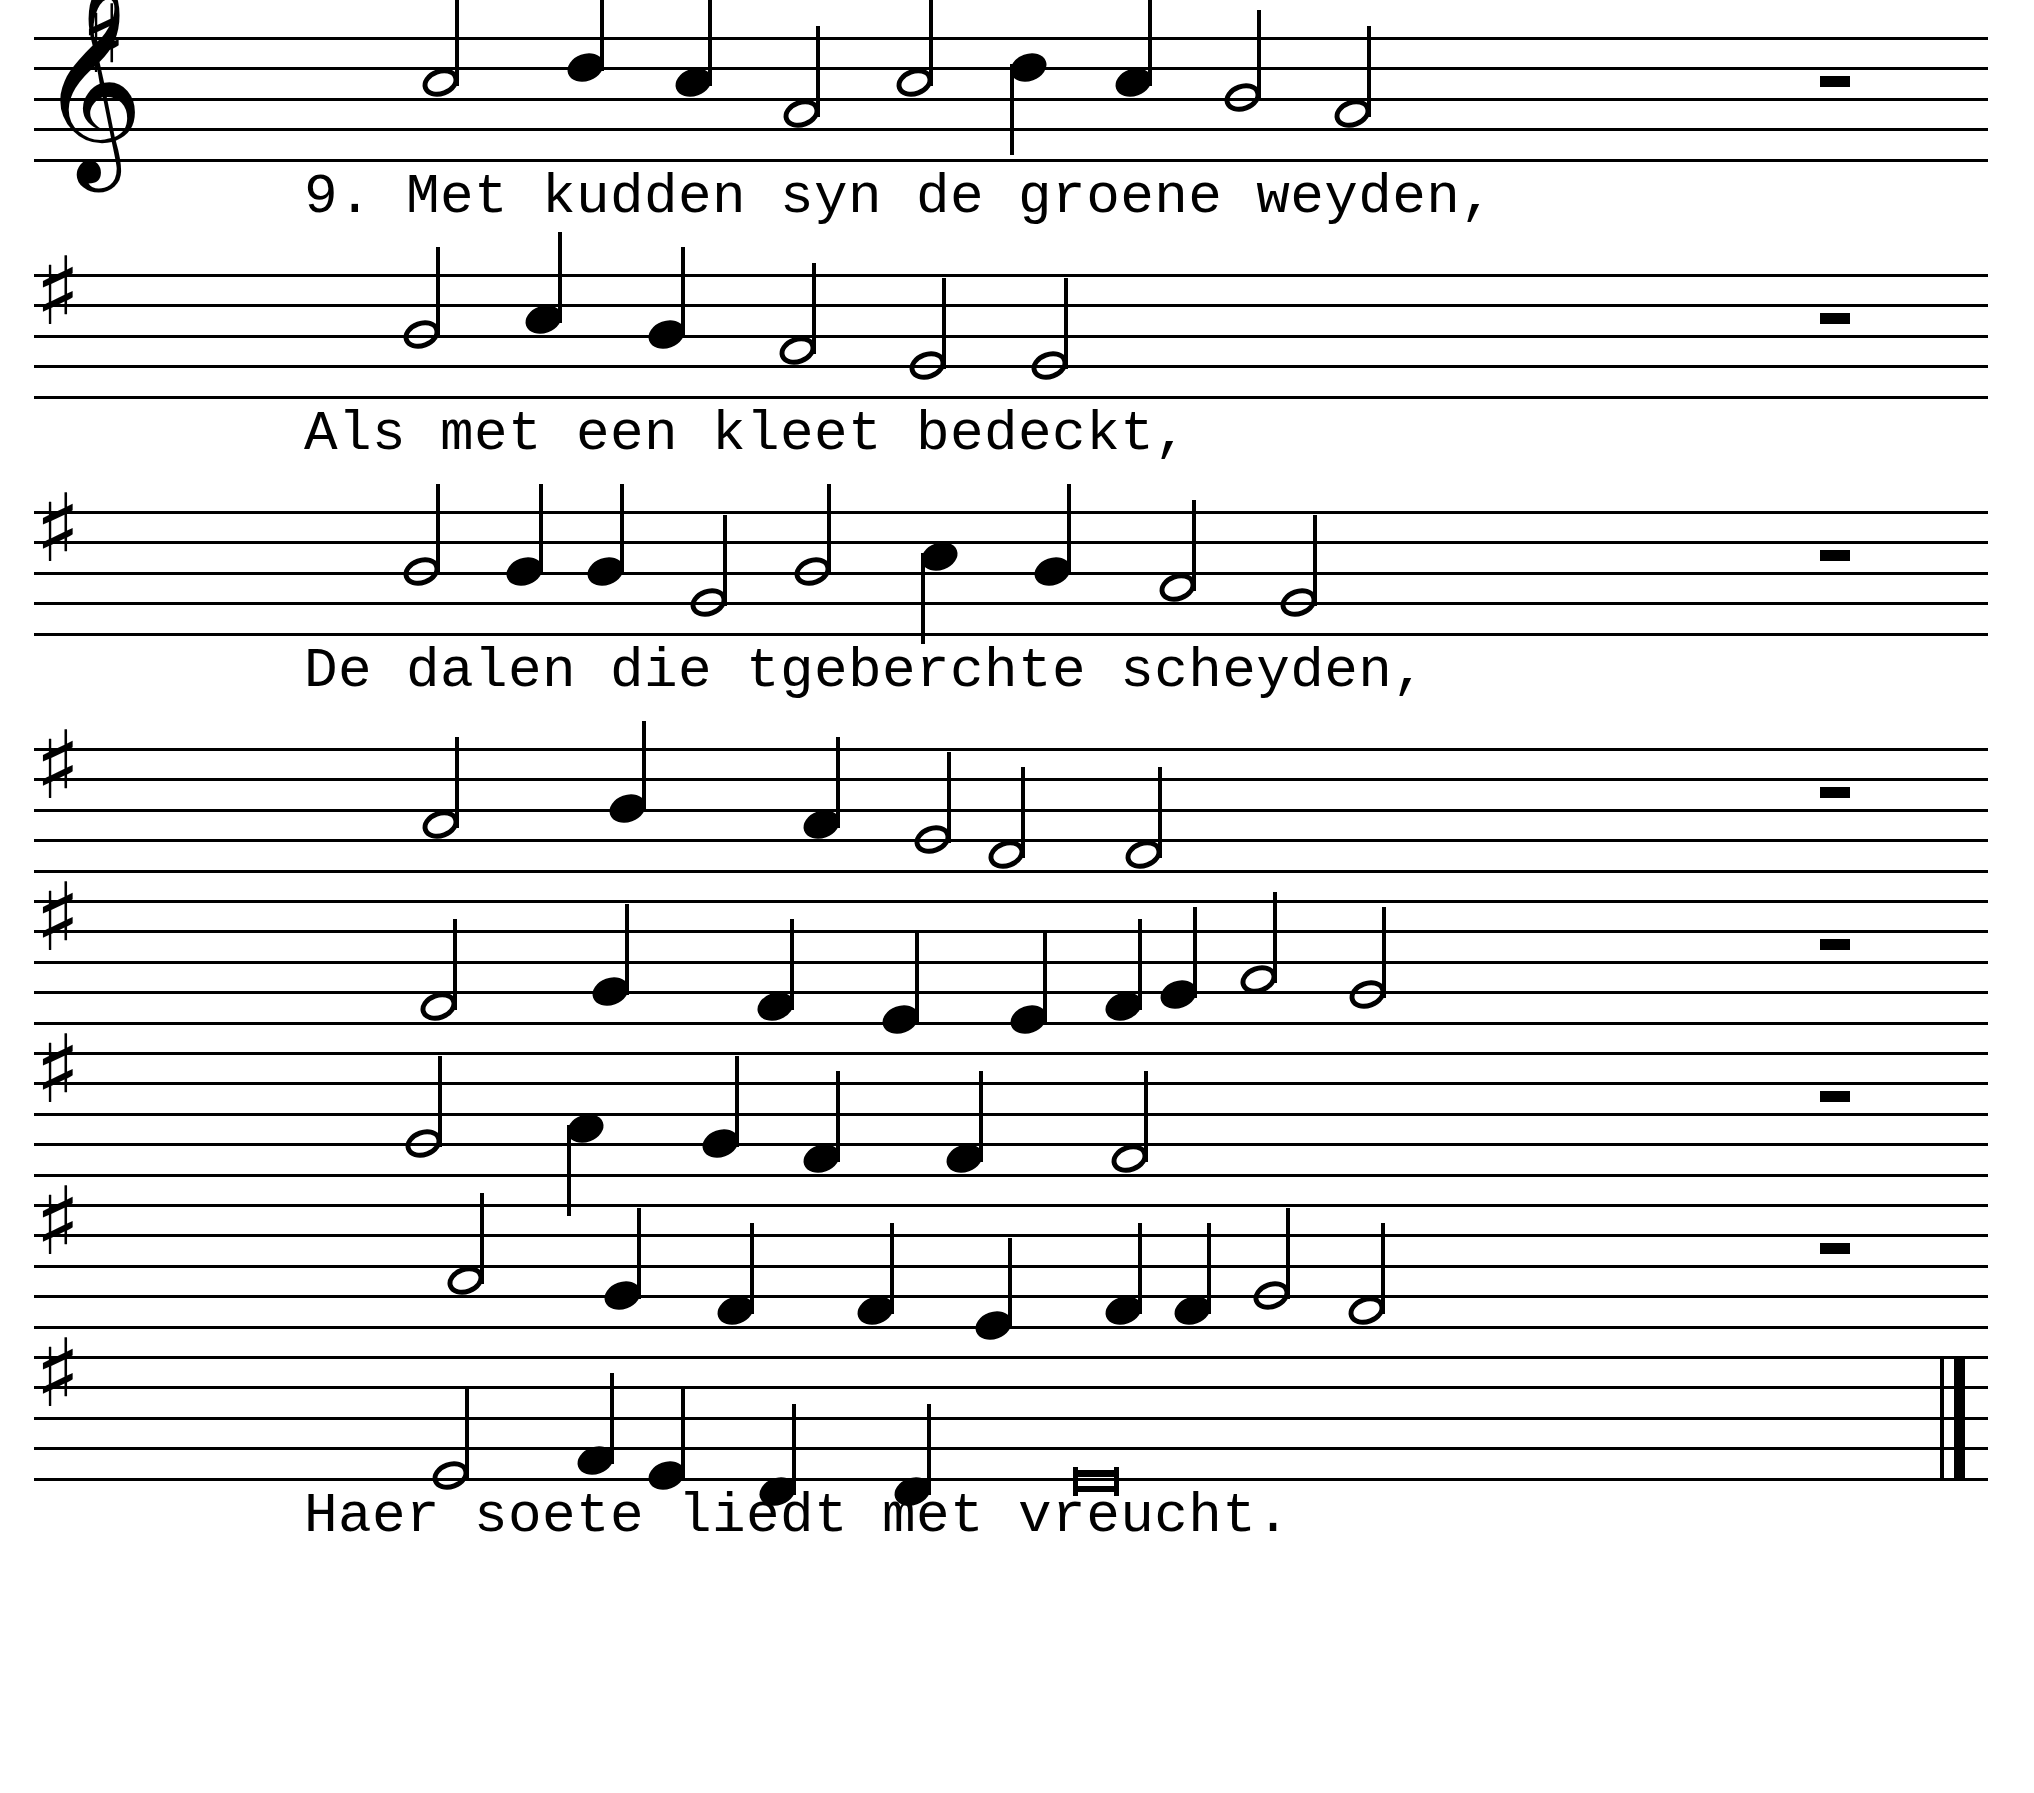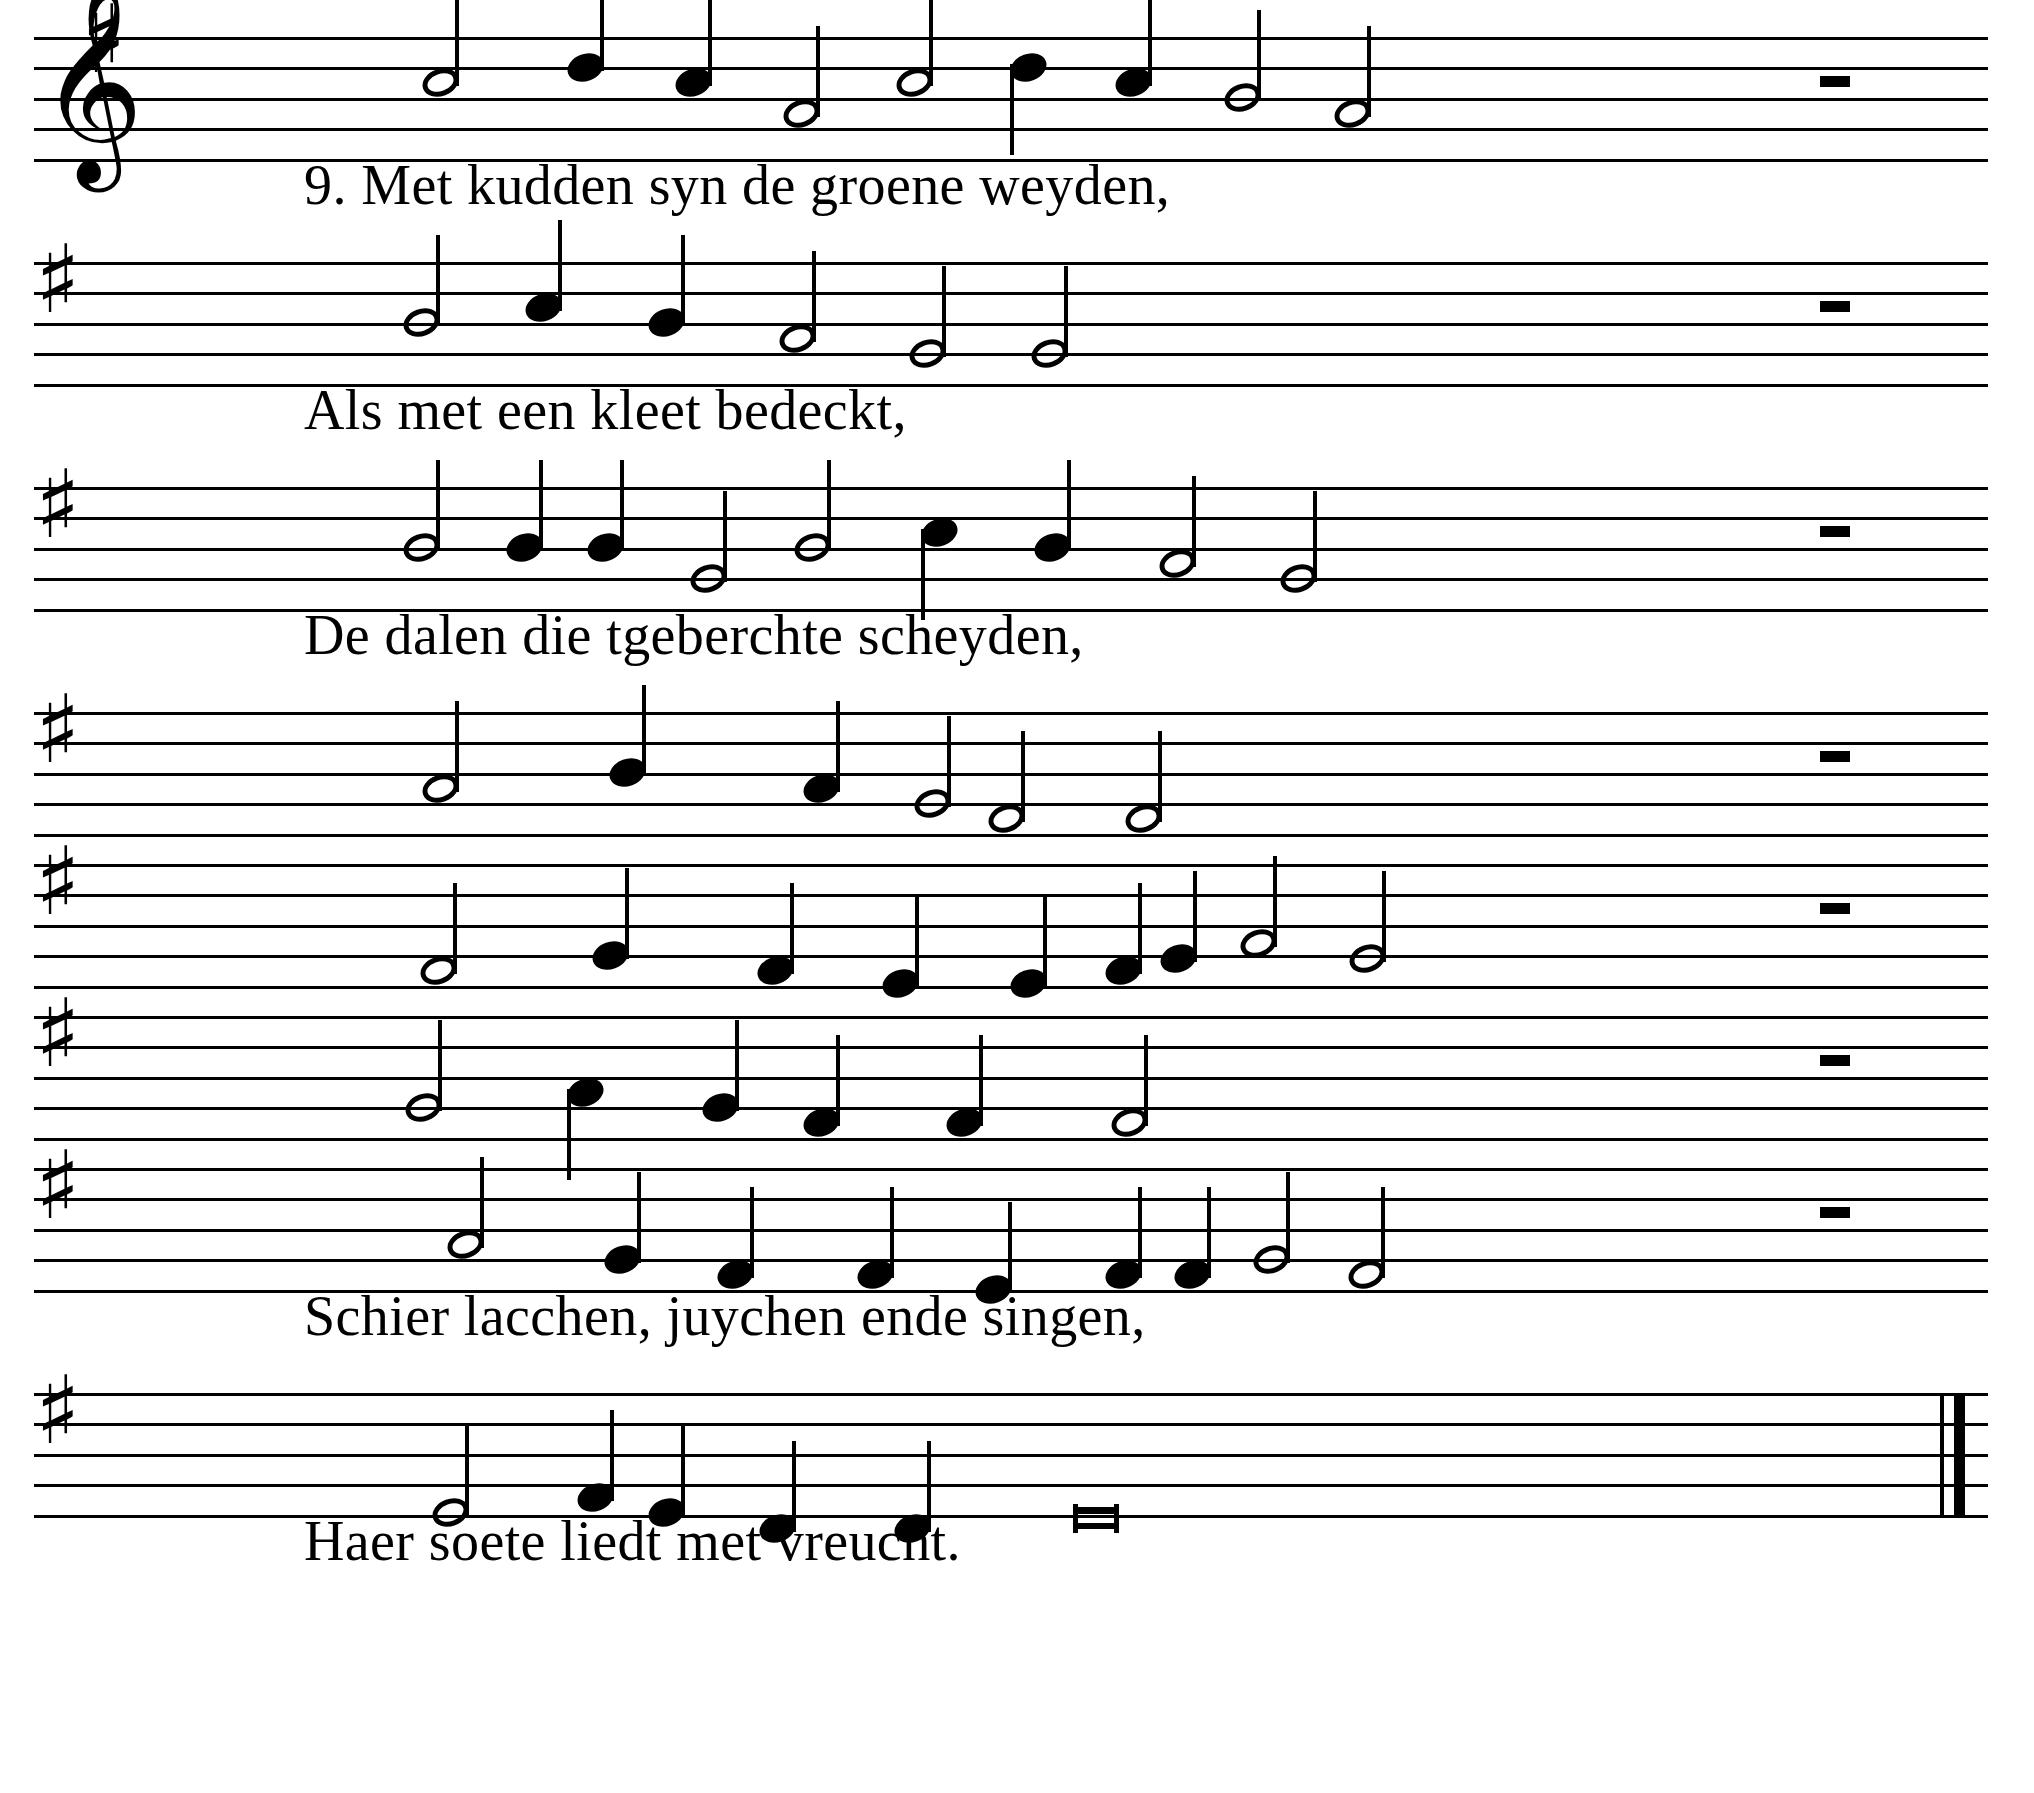--- a/index.html
+++ b/index.html
@@ -139,27 +139,28 @@
     position: absolute;
     top: 0;
     width: 11.8px;
     height: 125px;
     background: #000;
   }
 
   
   .lyric {
     position: relative;
-    font-family: Liberation Serif, serif;
+    font-family: Liberation Mono, monospace;
     font-size: 56px;
     line-height: 66px;
     color: #000;
     padding-left: 304px;
     letter-spacing: 0.4px;
     height: 73px;
+    margin-top: 12px;
   }
   .lyric.first { padding-left: 304px; }
 </style>
 </head>
 <body>
 
 <div id="sheet">
 
   <div class="system">
     <div class="staff">
@@ -477,21 +478,20 @@
           <div class="head"></div>
           <div class="stem"></div>
         </div>
       <div class="note open" style="left:1348px; top:130px;">
           <div class="head"></div>
           <div class="stem"></div>
         </div>
 
       <div class="rest" style="left:1820px; top:76px;"></div>
     </div>
-    <div class="lyric">Schier lacchen, juychen ende singen,</div>
   </div>
 
   <div class="system">
     <div class="staff">
       <div class="line l1"></div>
       <div class="line l2"></div>
       <div class="line l3"></div>
       <div class="line l4"></div>
       <div class="line l5"></div>
 

